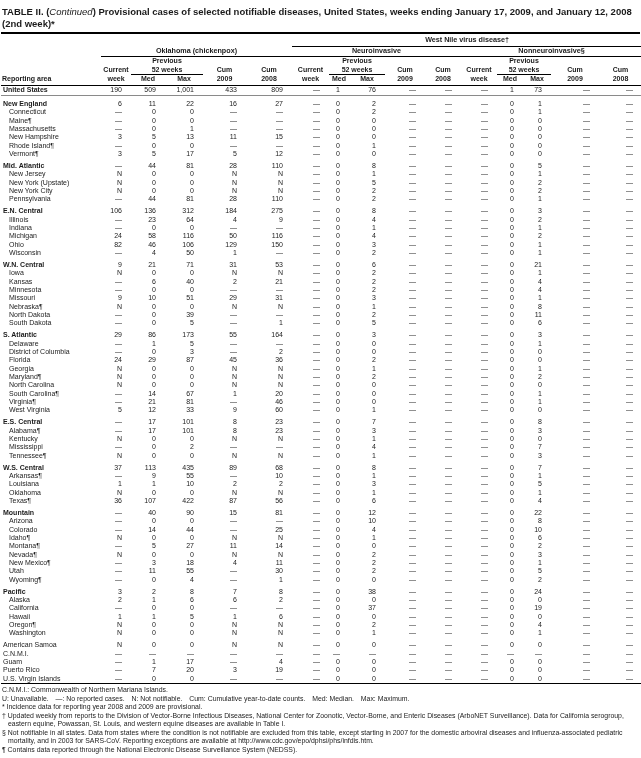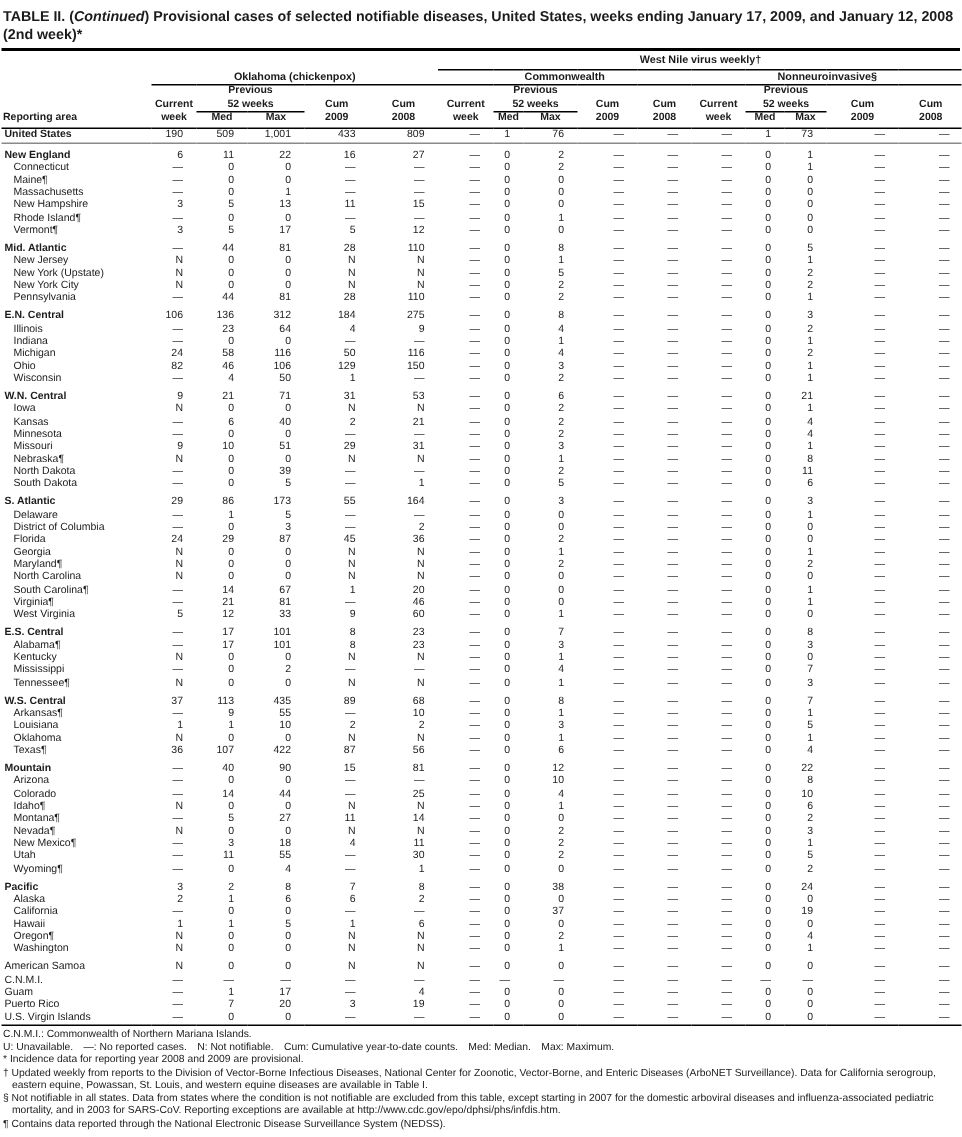--- a/index.html
+++ b/index.html
@@ -11,21 +11,21 @@
     -webkit-font-smoothing:antialiased;
   }
   .page { width:641px; padding:3px 1px 0 1px; }
 
   .title {
     font-size:9.5px; font-weight:bold; line-height:11.5px;
     padding:3px 1px 3px 1px;
     border-bottom:2px solid #000;
     letter-spacing:0;
   }
-  .title .ital { font-style:italic; font-weight:bold; }
+  .title .ital { font-style:italic; font-weight:normal; }
 
   table {
     width:641px; border-collapse:collapse; table-layout:fixed;
     border-bottom:1px solid #000;
   }
   th, td {
     font-size:7px; padding:0; margin:0;
     white-space:nowrap; overflow:visible;
     vertical-align:bottom;
   }
@@ -75,26 +75,26 @@
         <col style="width:36px">
       <col style="width:36px">
         <col style="width:26px">
         <col style="width:28px">
         <col style="width:48px">
         <col style="width:43px">
     </colgroup>
     <thead>
       <tr>
         <th colspan="6"></th>
-        <th colspan="10" class="grp wnv">West Nile virus weekly†</th>
+        <th colspan="10" class="grp wnv">West Nile virus disease†</th>
       </tr>
       <tr>
         <th></th>
         <th colspan="5" class="grp">Oklahoma (chickenpox)</th>
-        <th colspan="5" class="grp">Commonwealth</th>
+        <th colspan="5" class="grp">Neuroinvasive</th>
         <th colspan="5" class="grp">Nonneuroinvasive§</th>
       </tr>
       <tr>
         <th></th>
         <th></th>
           <th colspan="2" class="ctr">Previous</th>
           <th></th>
           <th></th>
         <th></th>
           <th colspan="2" class="ctr">Previous</th>

